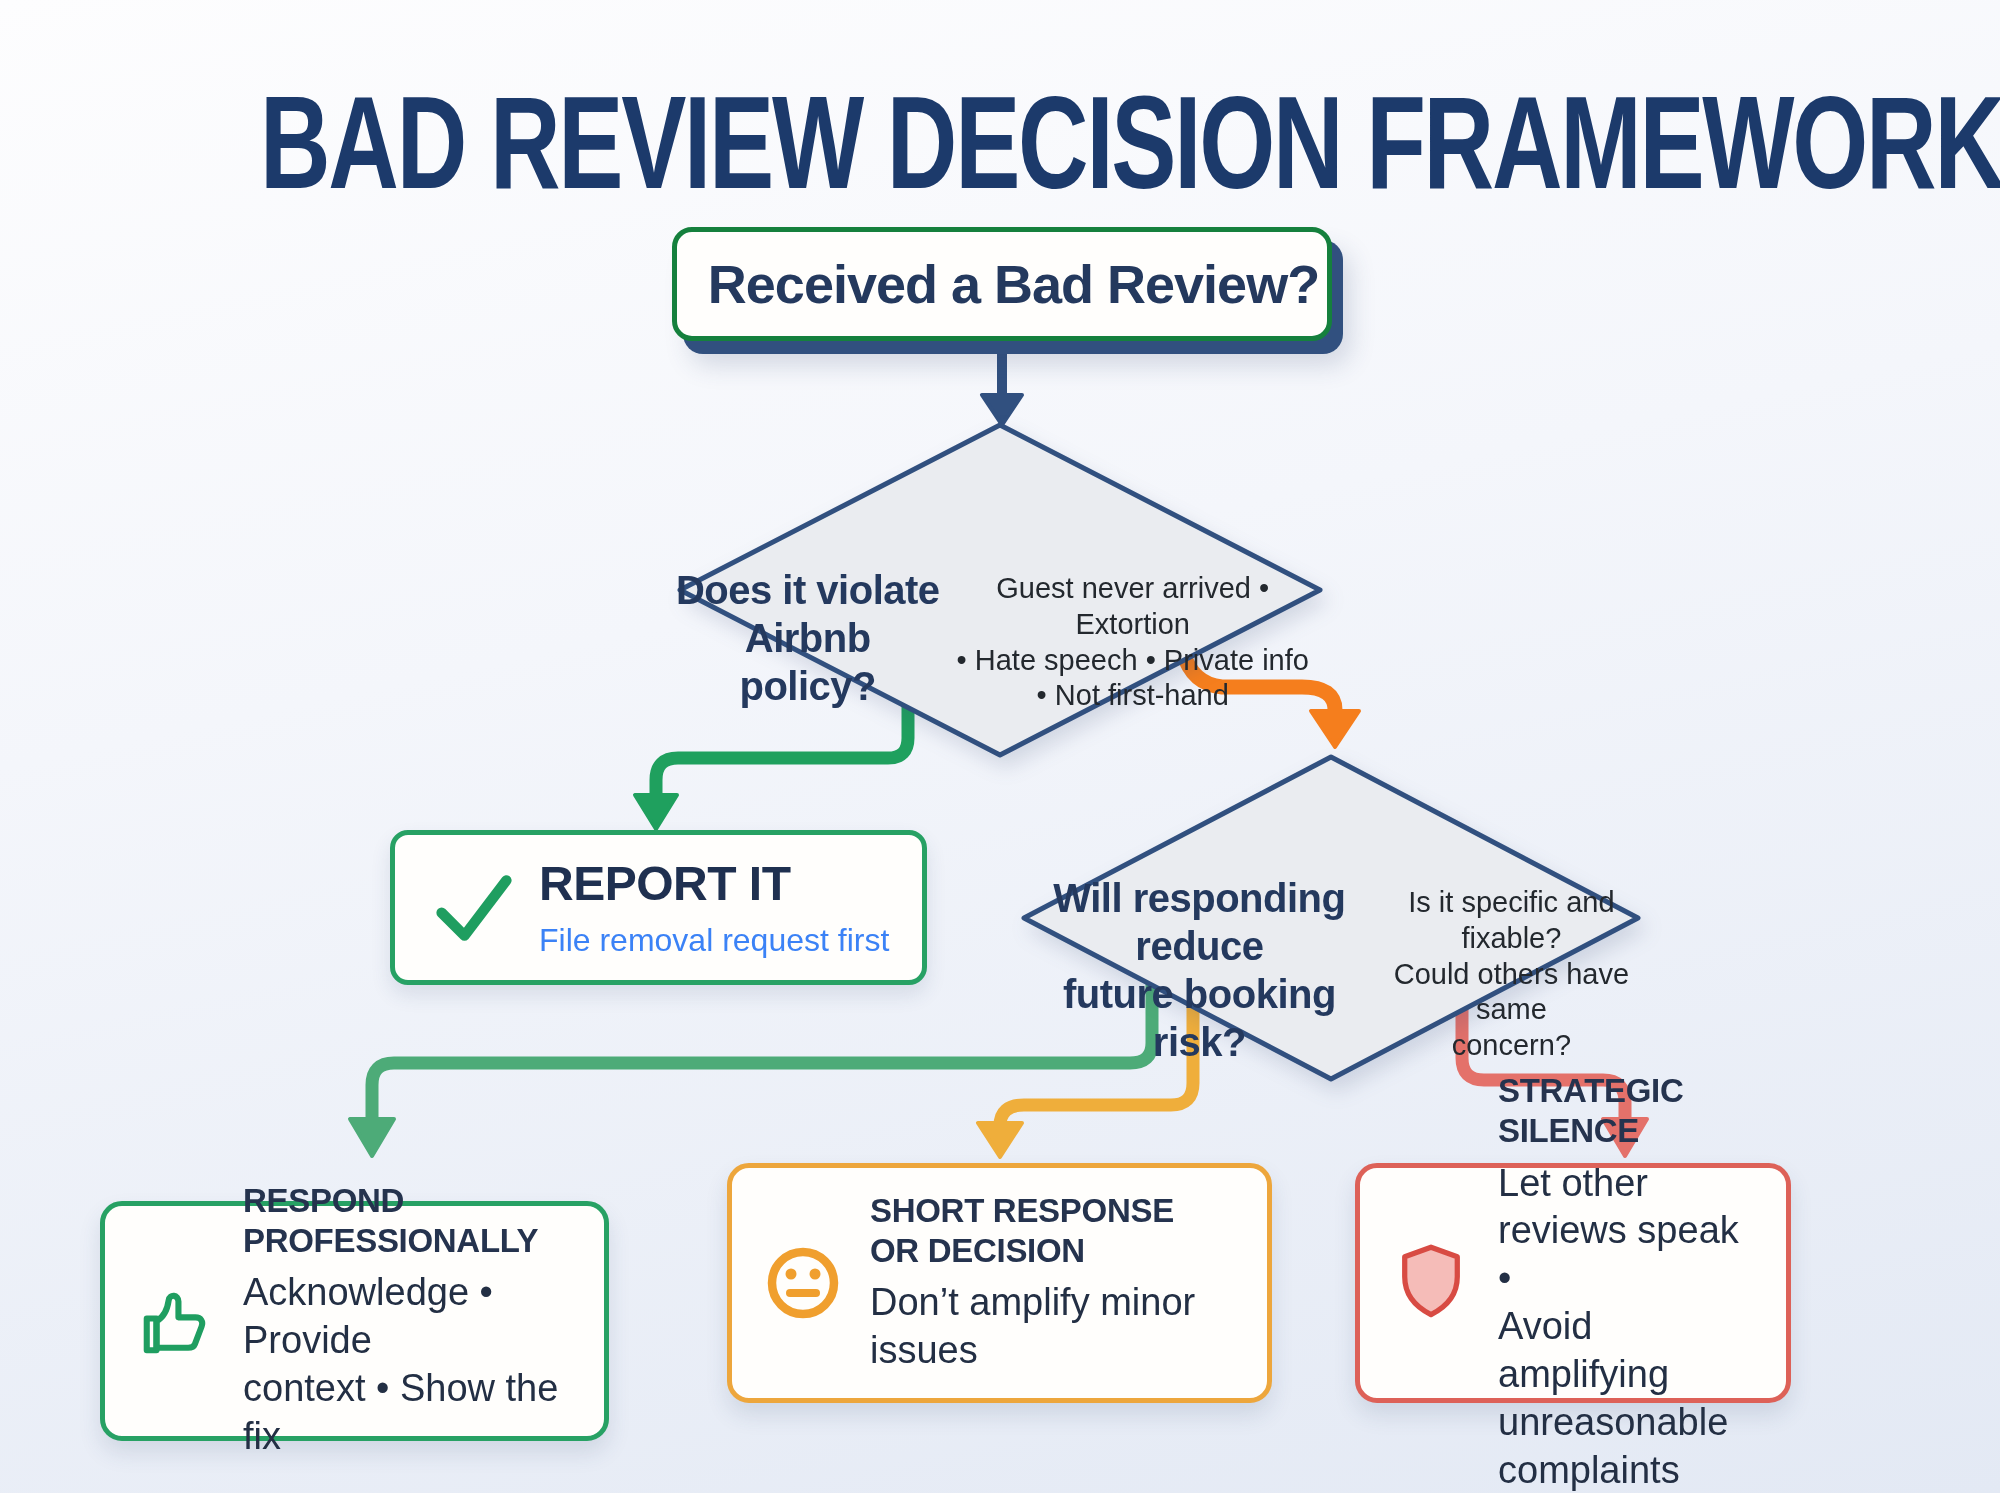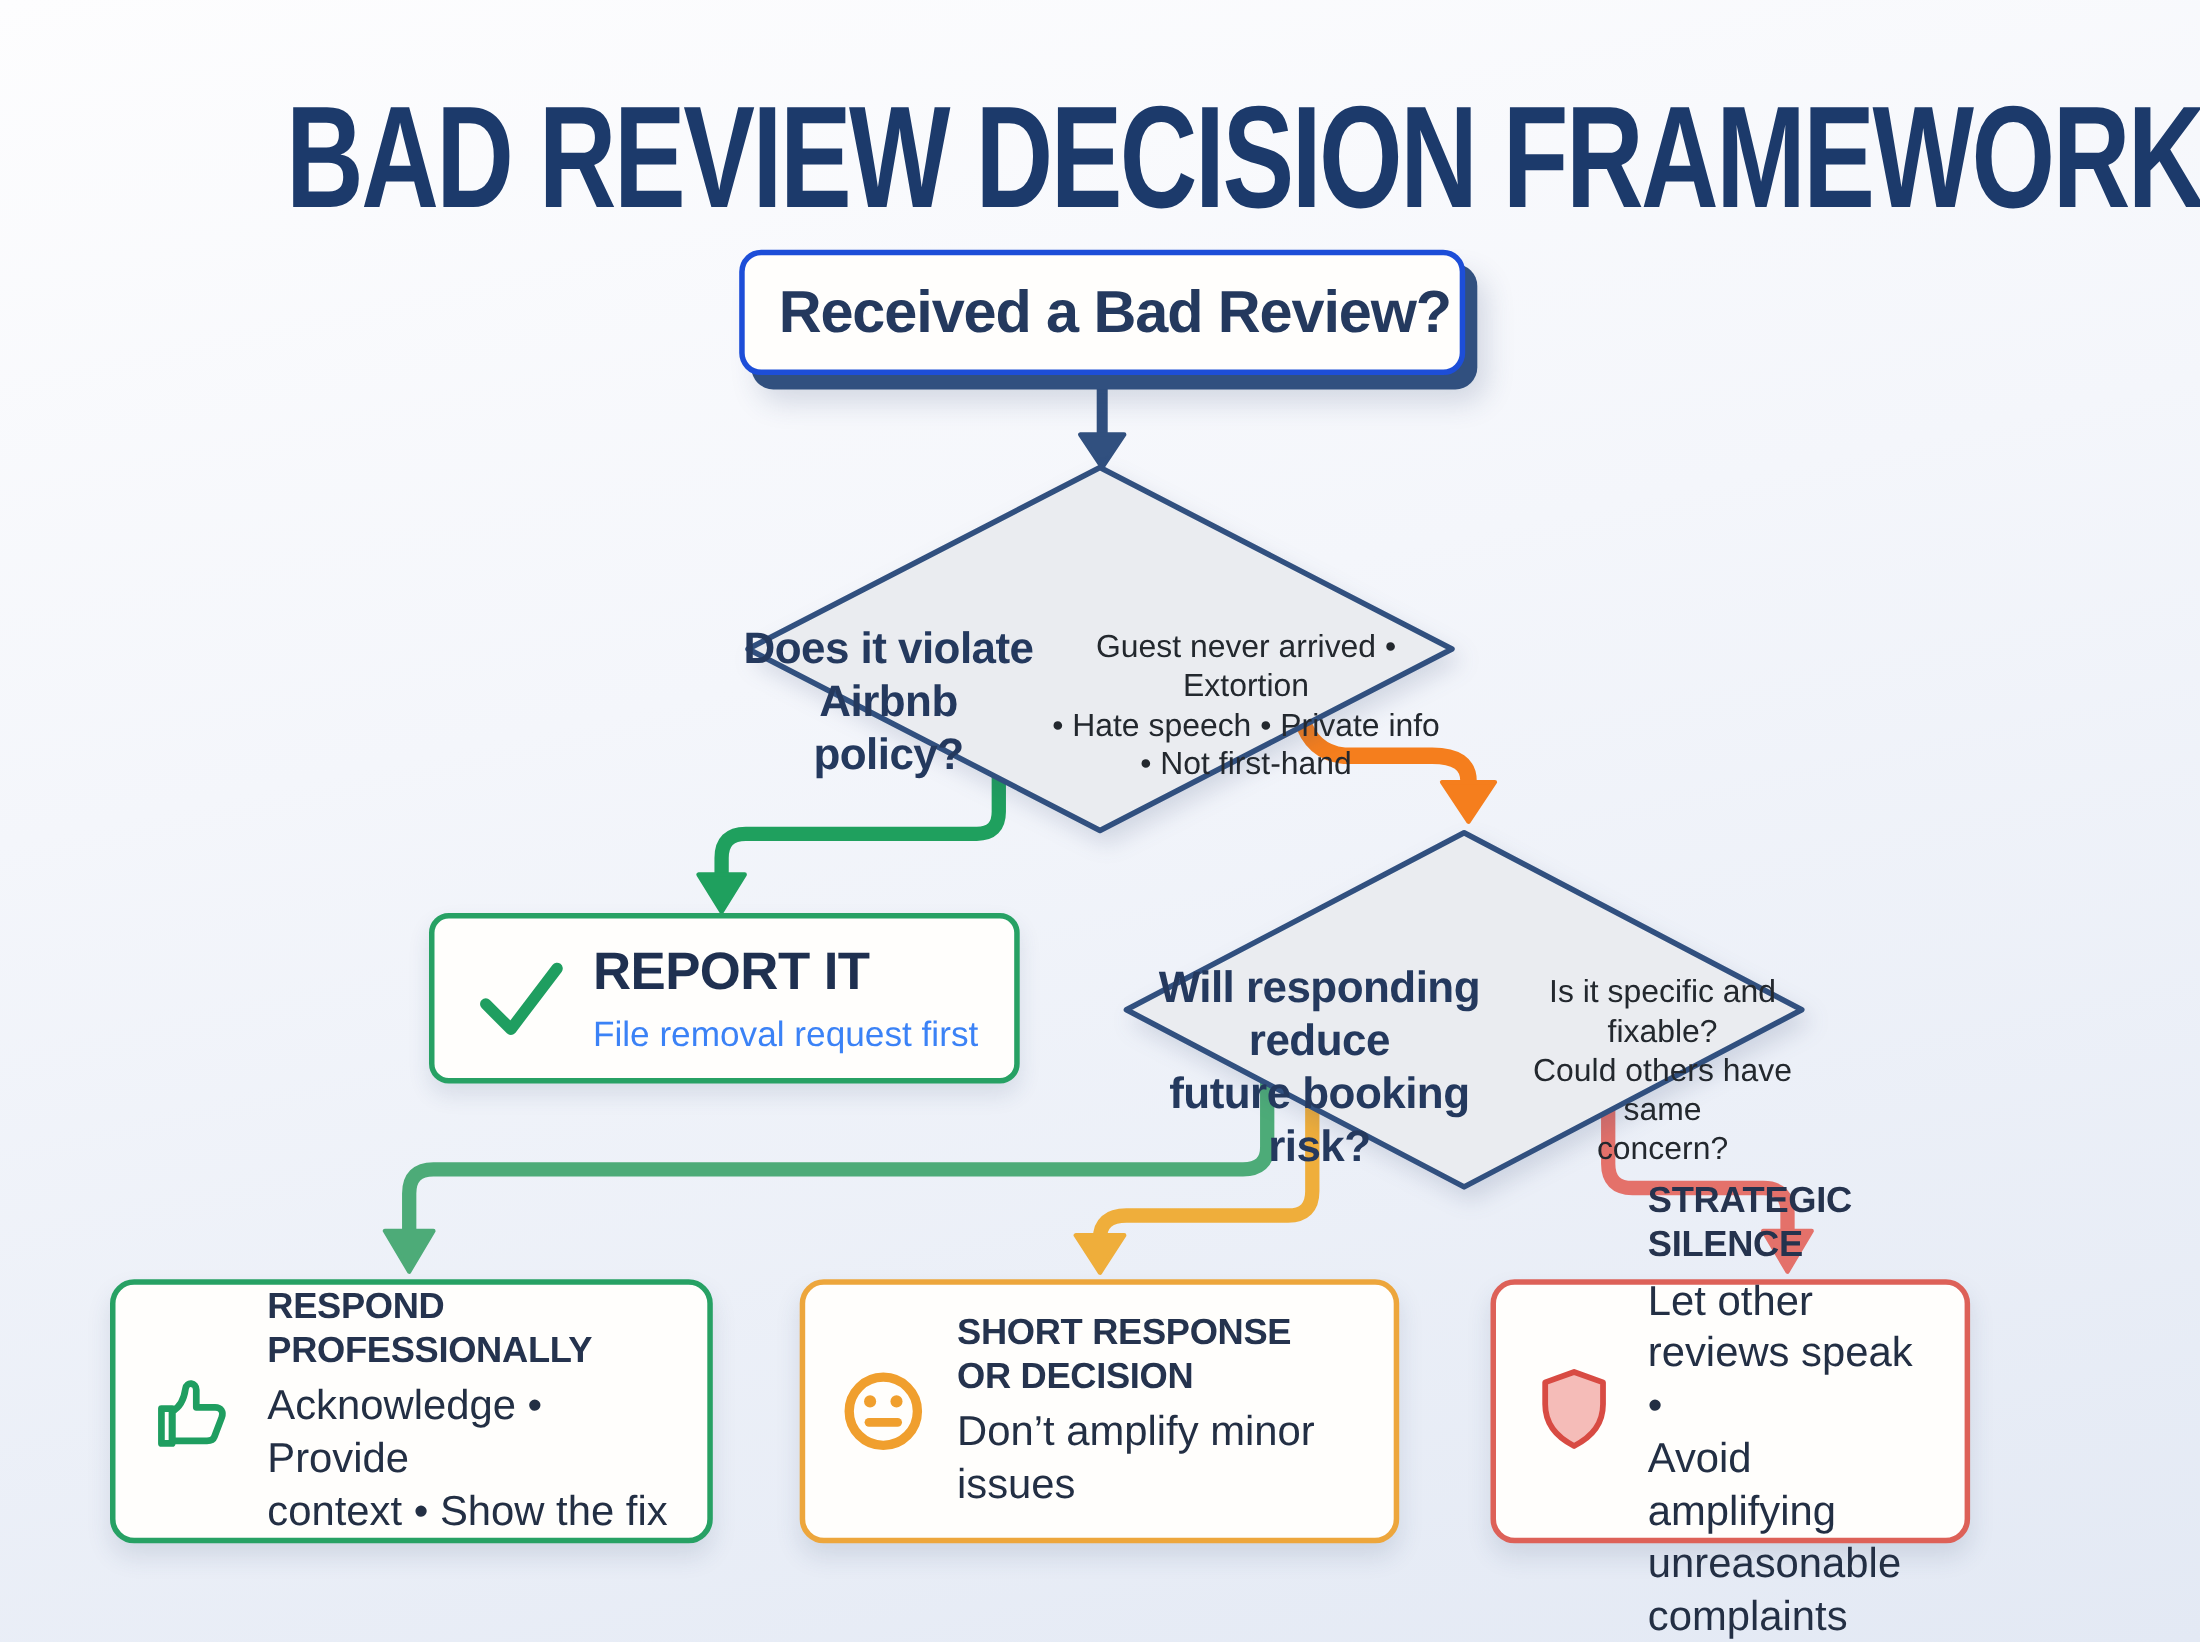--- a/index.html
+++ b/index.html
@@ -18,21 +18,21 @@
     transform:scaleX(.74);transform-origin:center;
     line-height:1.05;
   }
   
   .node-box{
     background:#fffefc;box-sizing:border-box;
     box-shadow:0 10px 20px rgba(44,66,110,.12);
   }
   #start-box{
     left:672px;top:227px;width:660px;height:114px;
-    border:5px solid #1d4ed8;border-radius:20px;
+    border:5px solid #15803d;border-radius:20px;
     box-shadow:11px 13px 0 0 #31507f,18px 24px 26px rgba(44,66,110,.18);
     display:flex;align-items:center;justify-content:center;padding-left:23px;
   }
   #start-box .start-label{
     font-size:54px;font-weight:700;color:#24395e;letter-spacing:-1px;
   }
   
   .diamond-wrap{pointer-events:none;}
   .diamond-wrap svg{display:block;filter:drop-shadow(6px 10px 10px rgba(50,70,110,.16));}
   .diamond-text{
@@ -60,21 +60,21 @@
   
   .outcome{
     top:1163px;height:240px;border-radius:22px;
     display:flex;align-items:center;box-sizing:border-box;
     padding:0 24px 0 28px;gap:24px;background:#fffefc;
     box-shadow:0 12px 22px rgba(44,66,110,.13);
   }
   .outcome-icon{width:86px;flex:none;display:flex;justify-content:center;align-items:center;}
   .o-title{font-size:33px;font-weight:800;color:#25334e;line-height:1.2;letter-spacing:-.3px;}
   .o-sub{font-size:38px;font-weight:500;color:#232f44;line-height:1.26;margin-top:9px;}
-  #respond-box{left:100px;width:548px;border:5px solid #27a164;}
+  #respond-box{left:100px;width:509px;border:5px solid #27a164;margin-top:38px;}
   #short-box{left:727px;width:545px;border:5px solid #eda63c;}
   #silence-box{left:1355px;width:436px;border:5px solid #dd6158;}
   
   #connectors{left:0;top:0;}
 </style>
 </head>
 <body>
 
 <svg id="connectors" class="abs" width="2000" height="1493" viewBox="0 0 2000 1493">
   <g fill="none" stroke-linecap="round" stroke-linejoin="round">

